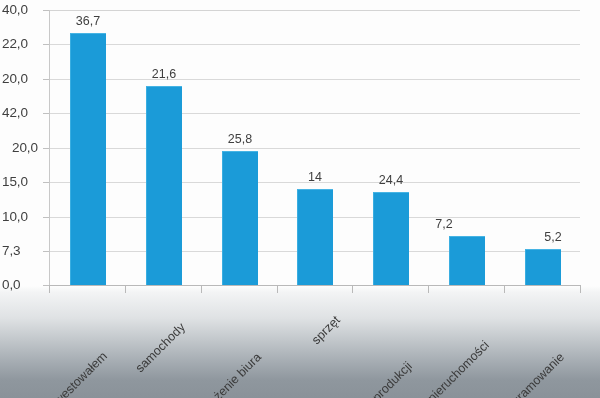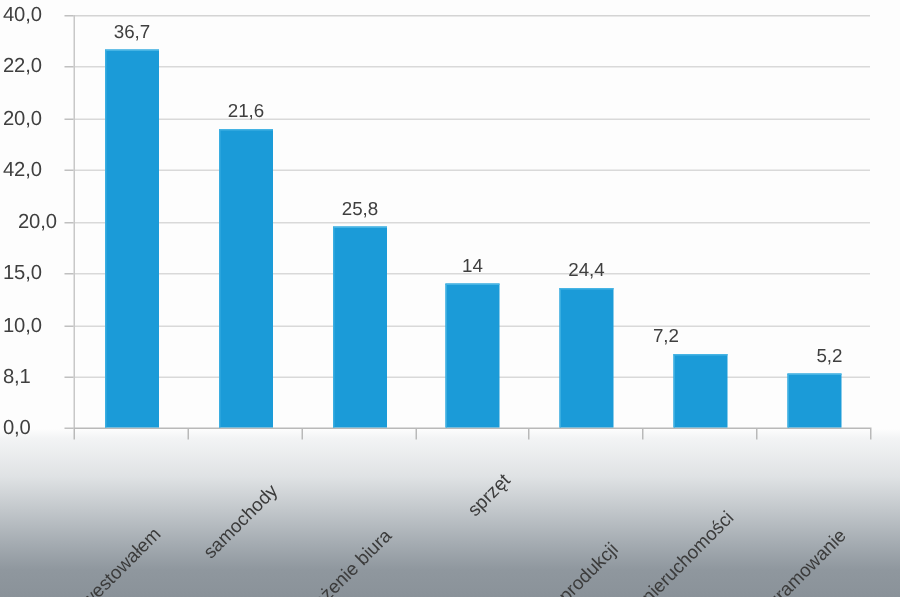--- a/index.html
+++ b/index.html
@@ -149,21 +149,21 @@
   <div class="ytick" style="top:251px"></div>
   <div class="ytick" style="top:285px"></div>
 
   <div class="ylabel" style="left:2px; top:2px">40,0</div>
   <div class="ylabel" style="left:2px; top:36px">22,0</div>
   <div class="ylabel" style="left:2px; top:71px">20,0</div>
   <div class="ylabel" style="left:2px; top:105px">42,0</div>
   <div class="ylabel" style="left:12px; top:140px">20,0</div>
   <div class="ylabel" style="left:2px; top:174px">15,0</div>
   <div class="ylabel" style="left:2px; top:209px">10,0</div>
-  <div class="ylabel" style="left:2px; top:243px">8,1</div>
+  <div class="ylabel" style="left:2px; top:243px">7,3</div>
   <div class="ylabel" style="left:2px; top:277px">0,0</div>
 
   <div class="xsep" style="left:49px"></div>
   <div class="xsep" style="left:125px"></div>
   <div class="xsep" style="left:201px"></div>
   <div class="xsep" style="left:277px"></div>
   <div class="xsep" style="left:352px"></div>
   <div class="xsep" style="left:428px"></div>
   <div class="xsep" style="left:504px"></div>
   <div class="xsep" style="left:580px"></div>

